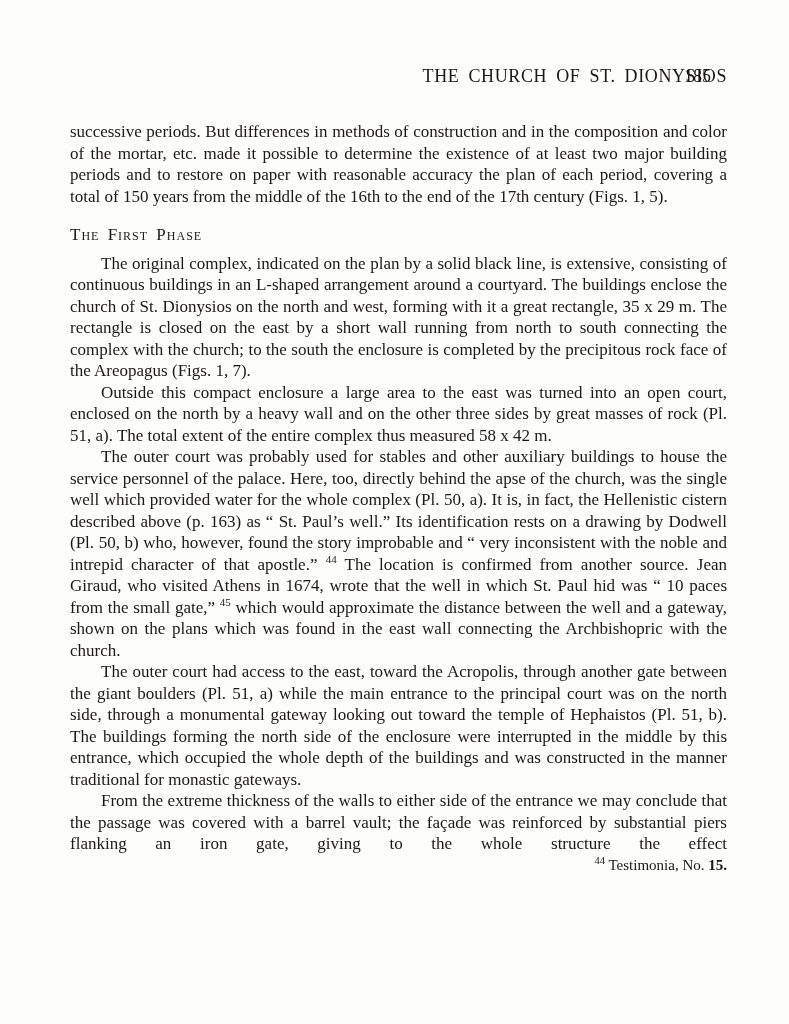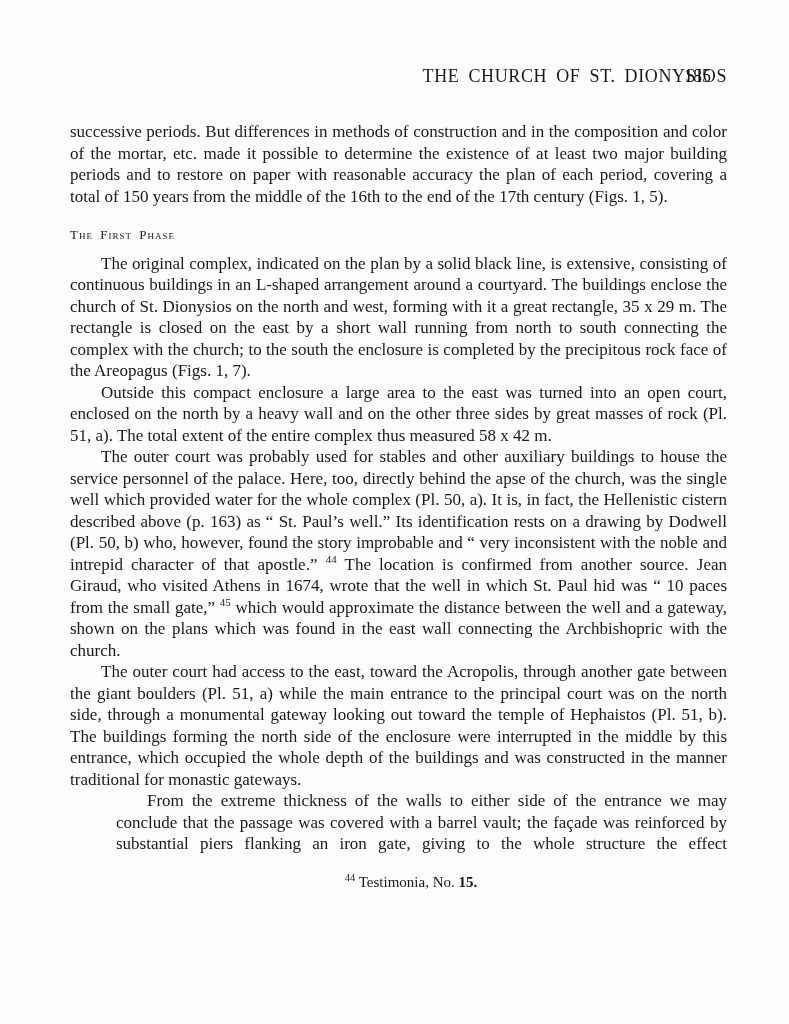--- a/index.html
+++ b/index.html
@@ -45,43 +45,41 @@
   .para {
     margin: 0;
     text-indent: 31px;
   }
   .para.no-indent {
     text-indent: 0;
     margin-top: 35px;
   }
   .para.justify-last {
     text-align-last: justify;
-    margin-left: 46px;
   }
   .section-heading {
-    font-size: 13px;
+    font-size: 17px;
     font-weight: normal;
     font-variant: small-caps;
     letter-spacing: 1px;
     word-spacing: 3px;
     margin: 17px 0 7px 0;
     text-align: left;
     text-indent: 0;
   }
   .fnref {
     font-size: 11px;
     line-height: 0;
     vertical-align: super;
     letter-spacing: 0;
   }
   .footnotes {
-    margin-top: 17px;
     font-size: 15px;
     line-height: 21.5px;
-    text-align: center;
+    text-align: right;
   }
   .footnote {
     margin: 0;
     text-indent: 25px;
   }
   .footnote sup {
     font-size: 10.5px;
     line-height: 0;
   }
   .footnote b {

